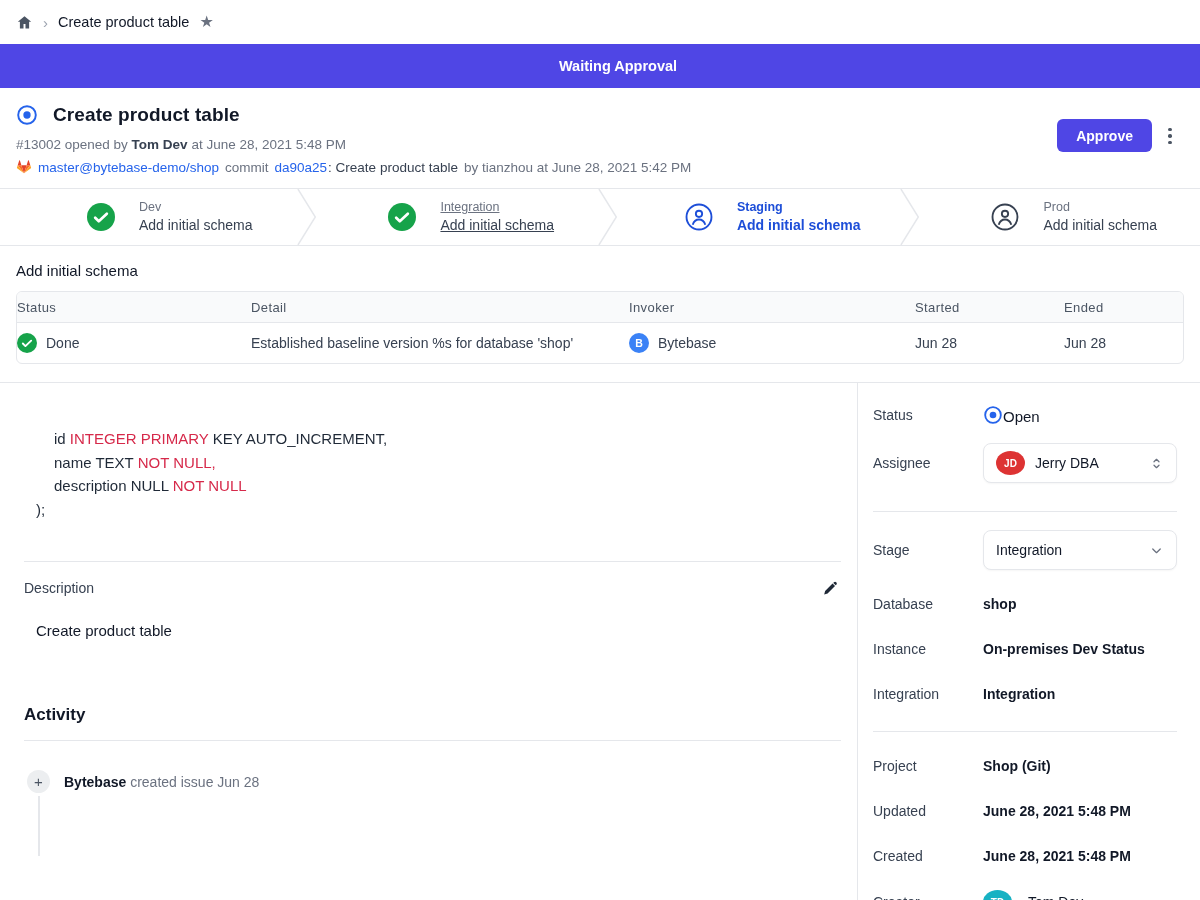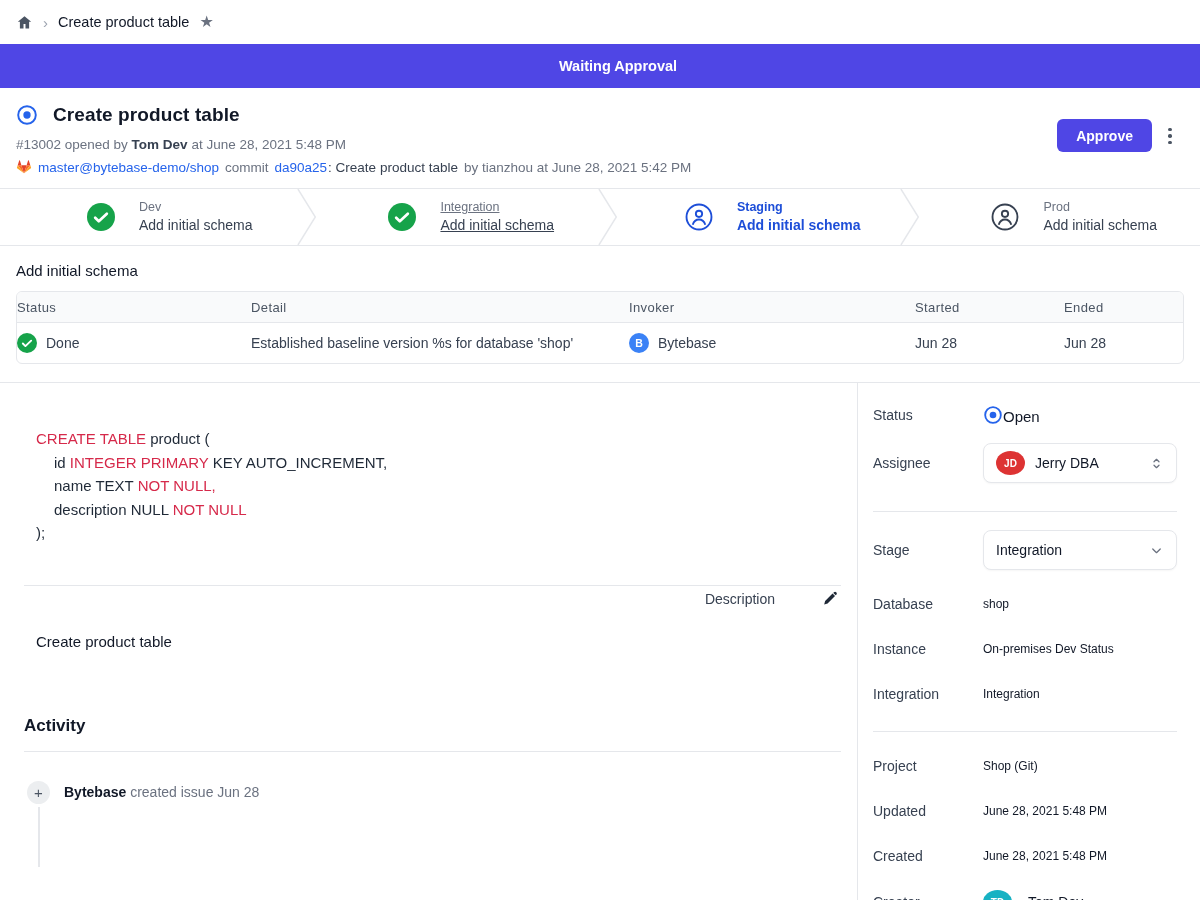--- a/index.html
+++ b/index.html
@@ -66,37 +66,37 @@
   
   .content-row{border-top:1px solid var(--border);display:flex;height:530px;}
   .main-col{flex:1;padding:24px 16px 0 24px;position:relative;}
   .sql-label{font-size:14px;color:var(--gray-700);margin-top:8px;}
   .sql-code{margin:20px 0 0 12px;font-size:15px;line-height:23.5px;color:var(--txt);}
   .sql-line{white-space:pre-wrap;}
   .sql-line.indent{padding-left:18px;}
   .kw{color:var(--c-sql-keyword);}
   .divider{border:none;border-top:1px solid var(--border);}
   .desc-divider{margin-top:40px;}
-  .desc-header{margin-top:2px;display:flex;align-items:center;justify-content:flex-end;gap:44px;}
+  .desc-header{margin-top:15px;display:flex;align-items:center;justify-content:space-between;}
   .desc-label{font-size:14px;color:var(--gray-700);}
   .pencil-btn{width:22px;height:22px;display:flex;align-items:center;justify-content:center;cursor:pointer;}
   .desc-text{margin:23px 0 0 12px;font-size:15px;color:var(--txt-dark);}
   .activity-heading{margin-top:66px;font-size:17px;font-weight:700;color:var(--txt-dark);}
   .activity-divider{margin-top:15px;}
   .activity-item{margin-top:29px;display:flex;align-items:center;gap:14px;position:relative;margin-left:3px;}
   .plus-circle{width:23px;height:23px;border-radius:50%;background:#eceef0;color:#4b5563;display:flex;align-items:center;justify-content:center;font-size:15px;line-height:1;flex:0 0 auto;}
   .activity-text{font-size:14px;color:var(--gray);}
   .activity-text .actor{color:var(--txt-dark);font-weight:600;}
   .activity-connector{position:absolute;left:11px;top:26px;width:2px;height:60px;background:#e5e7eb;}
 
   
   .sidebar{width:343px;flex:0 0 auto;border-left:1px solid var(--border);padding:21px 23px 0 15px;}
   .side-row{display:flex;align-items:center;min-height:22px;}
   .side-label{width:110px;flex:0 0 auto;font-size:14px;color:var(--gray-700);}
-  .side-value{font-size:12px;font-weight:400;color:var(--txt-dark);}
+  .side-value{font-size:14px;font-weight:700;color:var(--txt-dark);}
   .status-value{display:flex;align-items:flex-end;font-size:15px;font-weight:500;color:var(--txt-dark);}
   .radio-sm{width:20px;height:20px;}
   .row-assignee{margin-top:17px;}
   .select-box{flex:1;height:40px;border:1px solid var(--border);border-radius:8px;background:#fff;box-shadow:0 1px 2px rgba(0,0,0,.04);display:flex;align-items:center;gap:10px;padding:0 12px;cursor:pointer;}
   .select-box .name{flex:1;font-size:14px;color:var(--txt-dark);}
   .avatar.md{width:29px;height:24px;font-size:10px;}
   .avatar.jerry{background:var(--c-avatar-jerry);}
   .avatar.tom{background:var(--c-avatar-tom);}
   .side-hr{border:none;border-top:1px solid var(--border);margin:28px 0 0 0;}
   .row-stage{margin-top:18px;}
@@ -258,21 +258,20 @@
           <td>Jun 28</td>
         </tr>
       </tbody>
     </table>
   </div>
 
   <div class="content-row">
 
     <div class="main-col">
       <div class="sql-code">
-        <div class="sql-line"><span class="kw">CREATE TABLE</span><span> product (</span></div>
         <div class="sql-line indent"><span>id </span><span class="kw">INTEGER PRIMARY</span><span> KEY AUTO_INCREMENT,</span></div>
         <div class="sql-line indent"><span>name TEXT </span><span class="kw">NOT NULL,</span></div>
         <div class="sql-line indent"><span>description NULL </span><span class="kw">NOT NULL</span></div>
         <div class="sql-line"><span>);</span></div>
       </div>
 
       <hr class="divider desc-divider">
       <div class="desc-header">
         <span class="desc-label">Description</span>
         <span class="pencil-btn">

